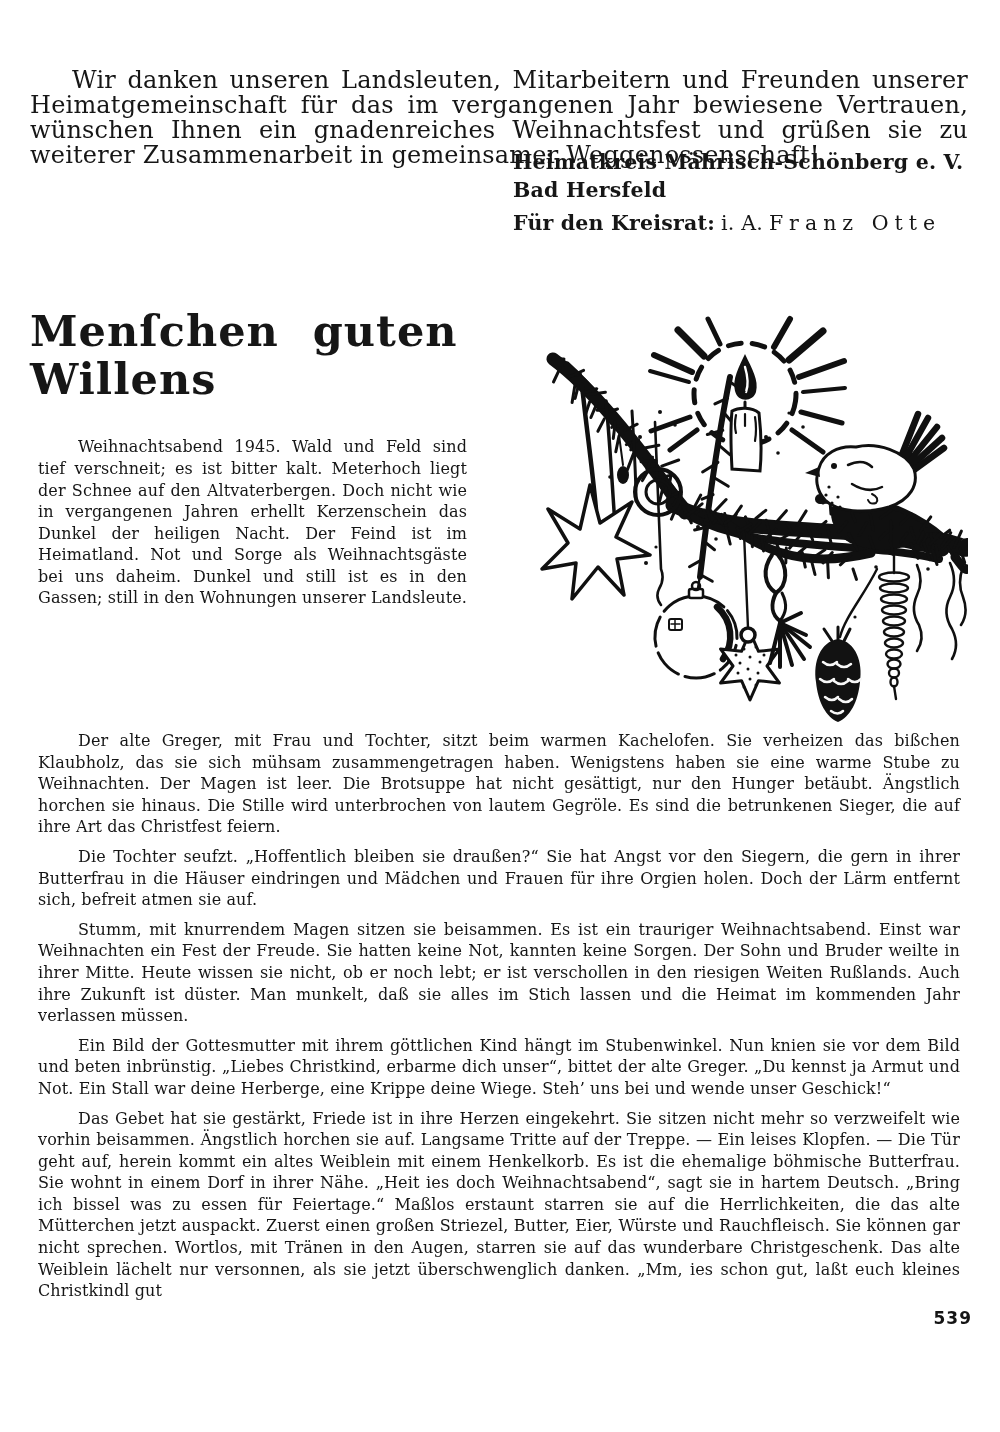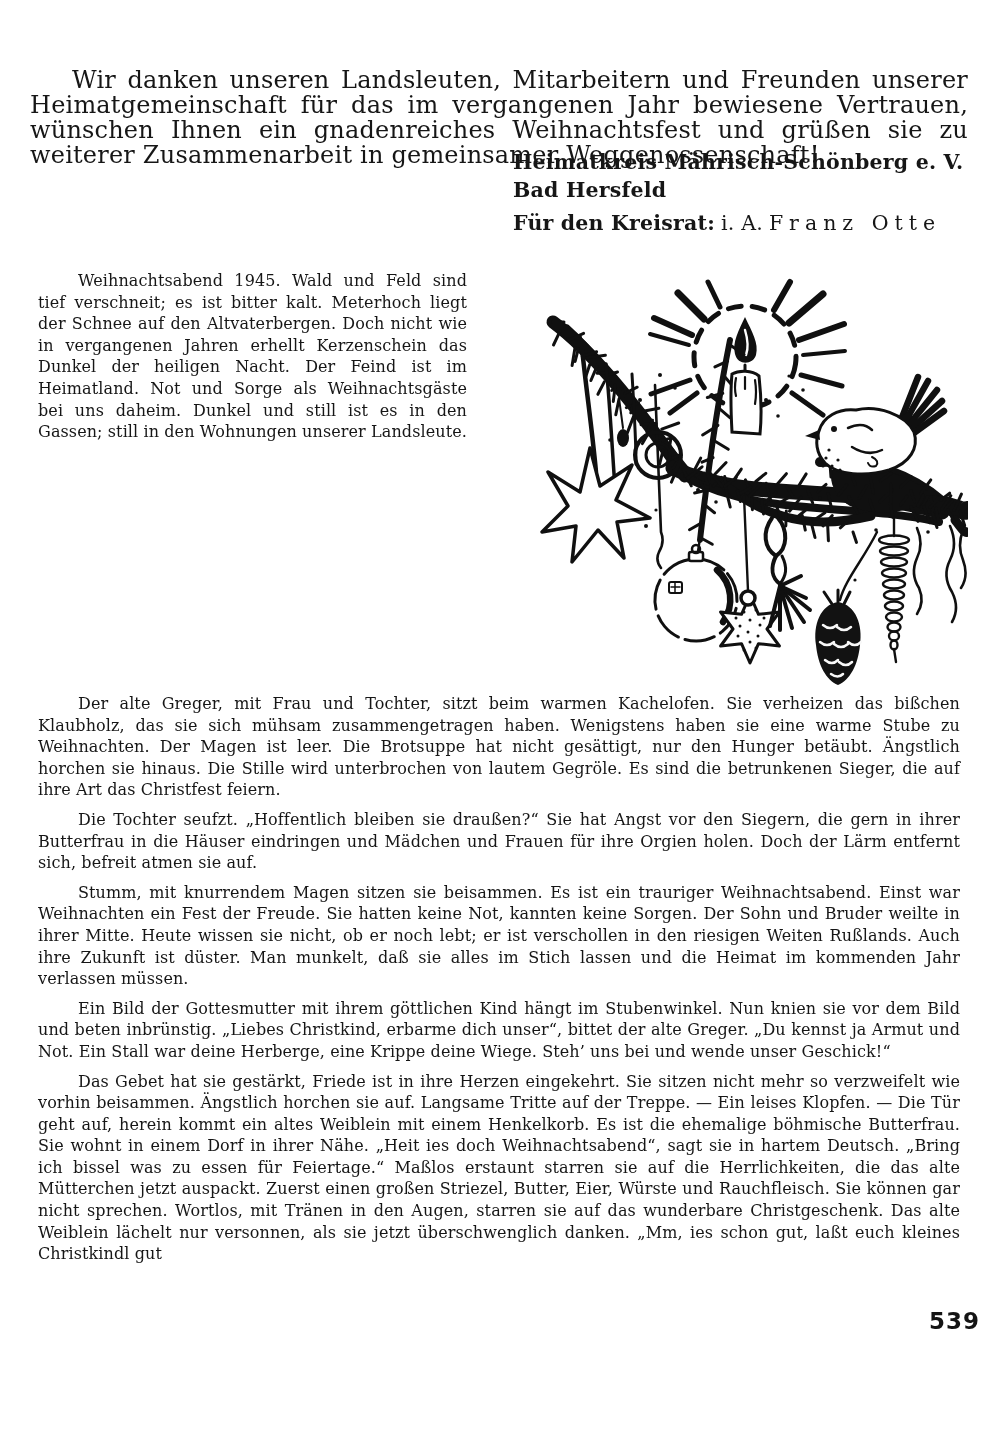--- a/index.html
+++ b/index.html
@@ -30,22 +30,22 @@
     letter-spacing:1px; word-spacing:18px;
   }
   .author{margin-top:21px; font-size:20.5px; letter-spacing:0.4px;}
   .para{
     margin:8px; font-size:16px; line-height:21.6px; text-align:justify;
     text-indent:40px; letter-spacing:0.1px;
   }
   .para.first{margin-top:33px;}
   .para.wide{clear:both;}
   .page-number{
-    position:absolute; top:1308px; right:20px;
-    font-family:"DejaVu Sans", sans-serif; font-weight:bold; font-size:23px;
+    position:absolute; top:1308px; right:28px;
+    font-family:"DejaVu Sans", sans-serif; font-weight:bold; font-size:17px;
     letter-spacing:1px; color:#141414;
   }
 </style>
 </head>
 <body>
 
 <div class="page">
   <div class="content">
 
     <p class="intro">Wir danken unseren Landsleuten, Mitarbeitern und Freunden unserer Heimatgemeinschaft für das im vergangenen Jahr bewiesene Vertrauen, wünschen Ihnen ein gnadenreiches Weihnachtsfest und grüßen sie zu weiterer Zusammenarbeit in gemeinsamer Weggenossenschaft!</p>
@@ -366,20 +366,21 @@
                 <circle cx="383" cy="260" r="1.8"></circle>
               <circle cx="435" cy="262" r="1.8"></circle>
                 <circle cx="362" cy="310" r="1.6"></circle>
                 <circle cx="310" cy="120" r="1.8"></circle>
               <circle cx="296" cy="106" r="1.6"></circle>
             </g>
           </g>
         </svg>
       </div>
 
+      <h1 class="title">Menſchen guten Willens</h1>
 
       <p class="para first">Weihnachtsabend 1945. Wald und Feld sind tief verschneit; es ist bitter kalt. Meterhoch liegt der Schnee auf den Altvaterbergen. Doch nicht wie in vergangenen Jahren erhellt Kerzenschein das Dunkel der heiligen Nacht. Der Feind ist im Heimatland. Not und Sorge als Weihnachtsgäste bei uns daheim. Dunkel und still ist es in den Gassen; still in den Wohnungen unserer Landsleute.</p>
       <p class="para wide">Der alte Greger, mit Frau und Tochter, sitzt beim warmen Kachelofen. Sie verheizen das bißchen Klaubholz, das sie sich mühsam zusammengetragen haben. Wenigstens haben sie eine warme Stube zu Weihnachten. Der Magen ist leer. Die Brotsuppe hat nicht gesättigt, nur den Hunger betäubt. Ängstlich horchen sie hinaus. Die Stille wird unterbrochen von lautem Gegröle. Es sind die betrunkenen Sieger, die auf ihre Art das Christfest feiern.</p>
       <p class="para">Die Tochter seufzt. „Hoffentlich bleiben sie draußen?“ Sie hat Angst vor den Siegern, die gern in ihrer Butterfrau in die Häuser eindringen und Mädchen und Frauen für ihre Orgien holen. Doch der Lärm entfernt sich, befreit atmen sie auf.</p>
       <p class="para">Stumm, mit knurrendem Magen sitzen sie beisammen. Es ist ein trauriger Weihnachtsabend. Einst war Weihnachten ein Fest der Freude. Sie hatten keine Not, kannten keine Sorgen. Der Sohn und Bruder weilte in ihrer Mitte. Heute wissen sie nicht, ob er noch lebt; er ist verschollen in den riesigen Weiten Rußlands. Auch ihre Zukunft ist düster. Man munkelt, daß sie alles im Stich lassen und die Heimat im kommenden Jahr verlassen müssen.</p>
       <p class="para">Ein Bild der Gottesmutter mit ihrem göttlichen Kind hängt im Stubenwinkel. Nun knien sie vor dem Bild und beten inbrünstig. „Liebes Christkind, erbarme dich unser“, bittet der alte Greger. „Du kennst ja Armut und Not. Ein Stall war deine Herberge, eine Krippe deine Wiege. Steh’ uns bei und wende unser Geschick!“</p>
       <p class="para">Das Gebet hat sie gestärkt, Friede ist in ihre Herzen eingekehrt. Sie sitzen nicht mehr so verzweifelt wie vorhin beisammen. Ängstlich horchen sie auf. Langsame Tritte auf der Treppe. — Ein leises Klopfen. — Die Tür geht auf, herein kommt ein altes Weiblein mit einem Henkelkorb. Es ist die ehemalige böhmische Butterfrau. Sie wohnt in einem Dorf in ihrer Nähe. „Heit ies doch Weihnachtsabend“, sagt sie in hartem Deutsch. „Bring ich bissel was zu essen für Feiertage.“ Maßlos erstaunt starren sie auf die Herrlichkeiten, die das alte Mütterchen jetzt auspackt. Zuerst einen großen Striezel, Butter, Eier, Würste und Rauchfleisch. Sie können gar nicht sprechen. Wortlos, mit Tränen in den Augen, starren sie auf das wunderbare Christgeschenk. Das alte Weiblein lächelt nur versonnen, als sie jetzt überschwenglich danken. „Mm, ies schon gut, laßt euch kleines Christkindl gut</p>
     </div>
   </div>
 

